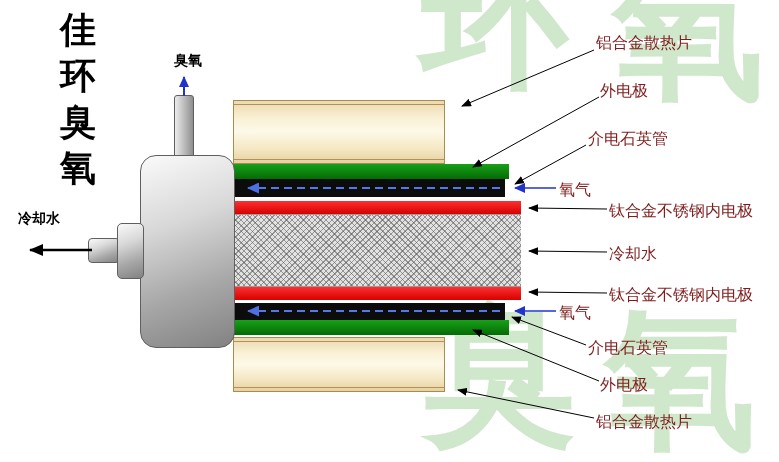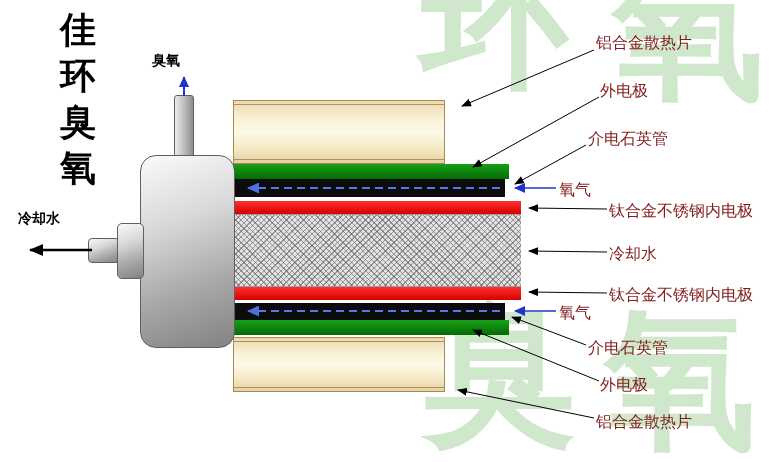--- a/index.html
+++ b/index.html
@@ -133,21 +133,21 @@
 
     <path d="M184,96 L184,77" stroke="#2233cc" stroke-width="2" fill="none" marker-end="url(#mBlue)"></path>
 
     <path d="M556,188 L515,188" stroke="#2233cc" stroke-width="1.5" fill="none" marker-end="url(#mBlue)"></path>
     <path d="M556,311 L515,311" stroke="#2233cc" stroke-width="1.5" fill="none" marker-end="url(#mBlue)"></path>
 
     <path d="M500,188 L248,188" stroke="#5578e8" stroke-width="2" fill="none" stroke-dasharray="8 5" marker-end="url(#mBlue2)"></path>
     <path d="M500,311 L248,311" stroke="#5578e8" stroke-width="2" fill="none" stroke-dasharray="8 5" marker-end="url(#mBlue2)"></path>
   </svg>
 
-  <div class="lbl" style="left:152px;top:52px">臭氧</div>
+  <div class="lbl" style="left:174px;top:52px">臭氧</div>
   <div class="lbl" style="left:18px;top:210px">冷却水</div>
 
   <div class="rlabel" style="left:596px;top:33px">铝合金散热片</div>
   <div class="rlabel" style="left:600px;top:81px">外电极</div>
   <div class="rlabel" style="left:588px;top:129px">介电石英管</div>
   <div class="rlabel" style="left:559px;top:180px">氧气</div>
   <div class="rlabel" style="left:609px;top:201px">钛合金不锈钢内电极</div>
   <div class="rlabel" style="left:609px;top:244px">冷却水</div>
   <div class="rlabel" style="left:609px;top:285px">钛合金不锈钢内电极</div>
   <div class="rlabel" style="left:559px;top:303px">氧气</div>

